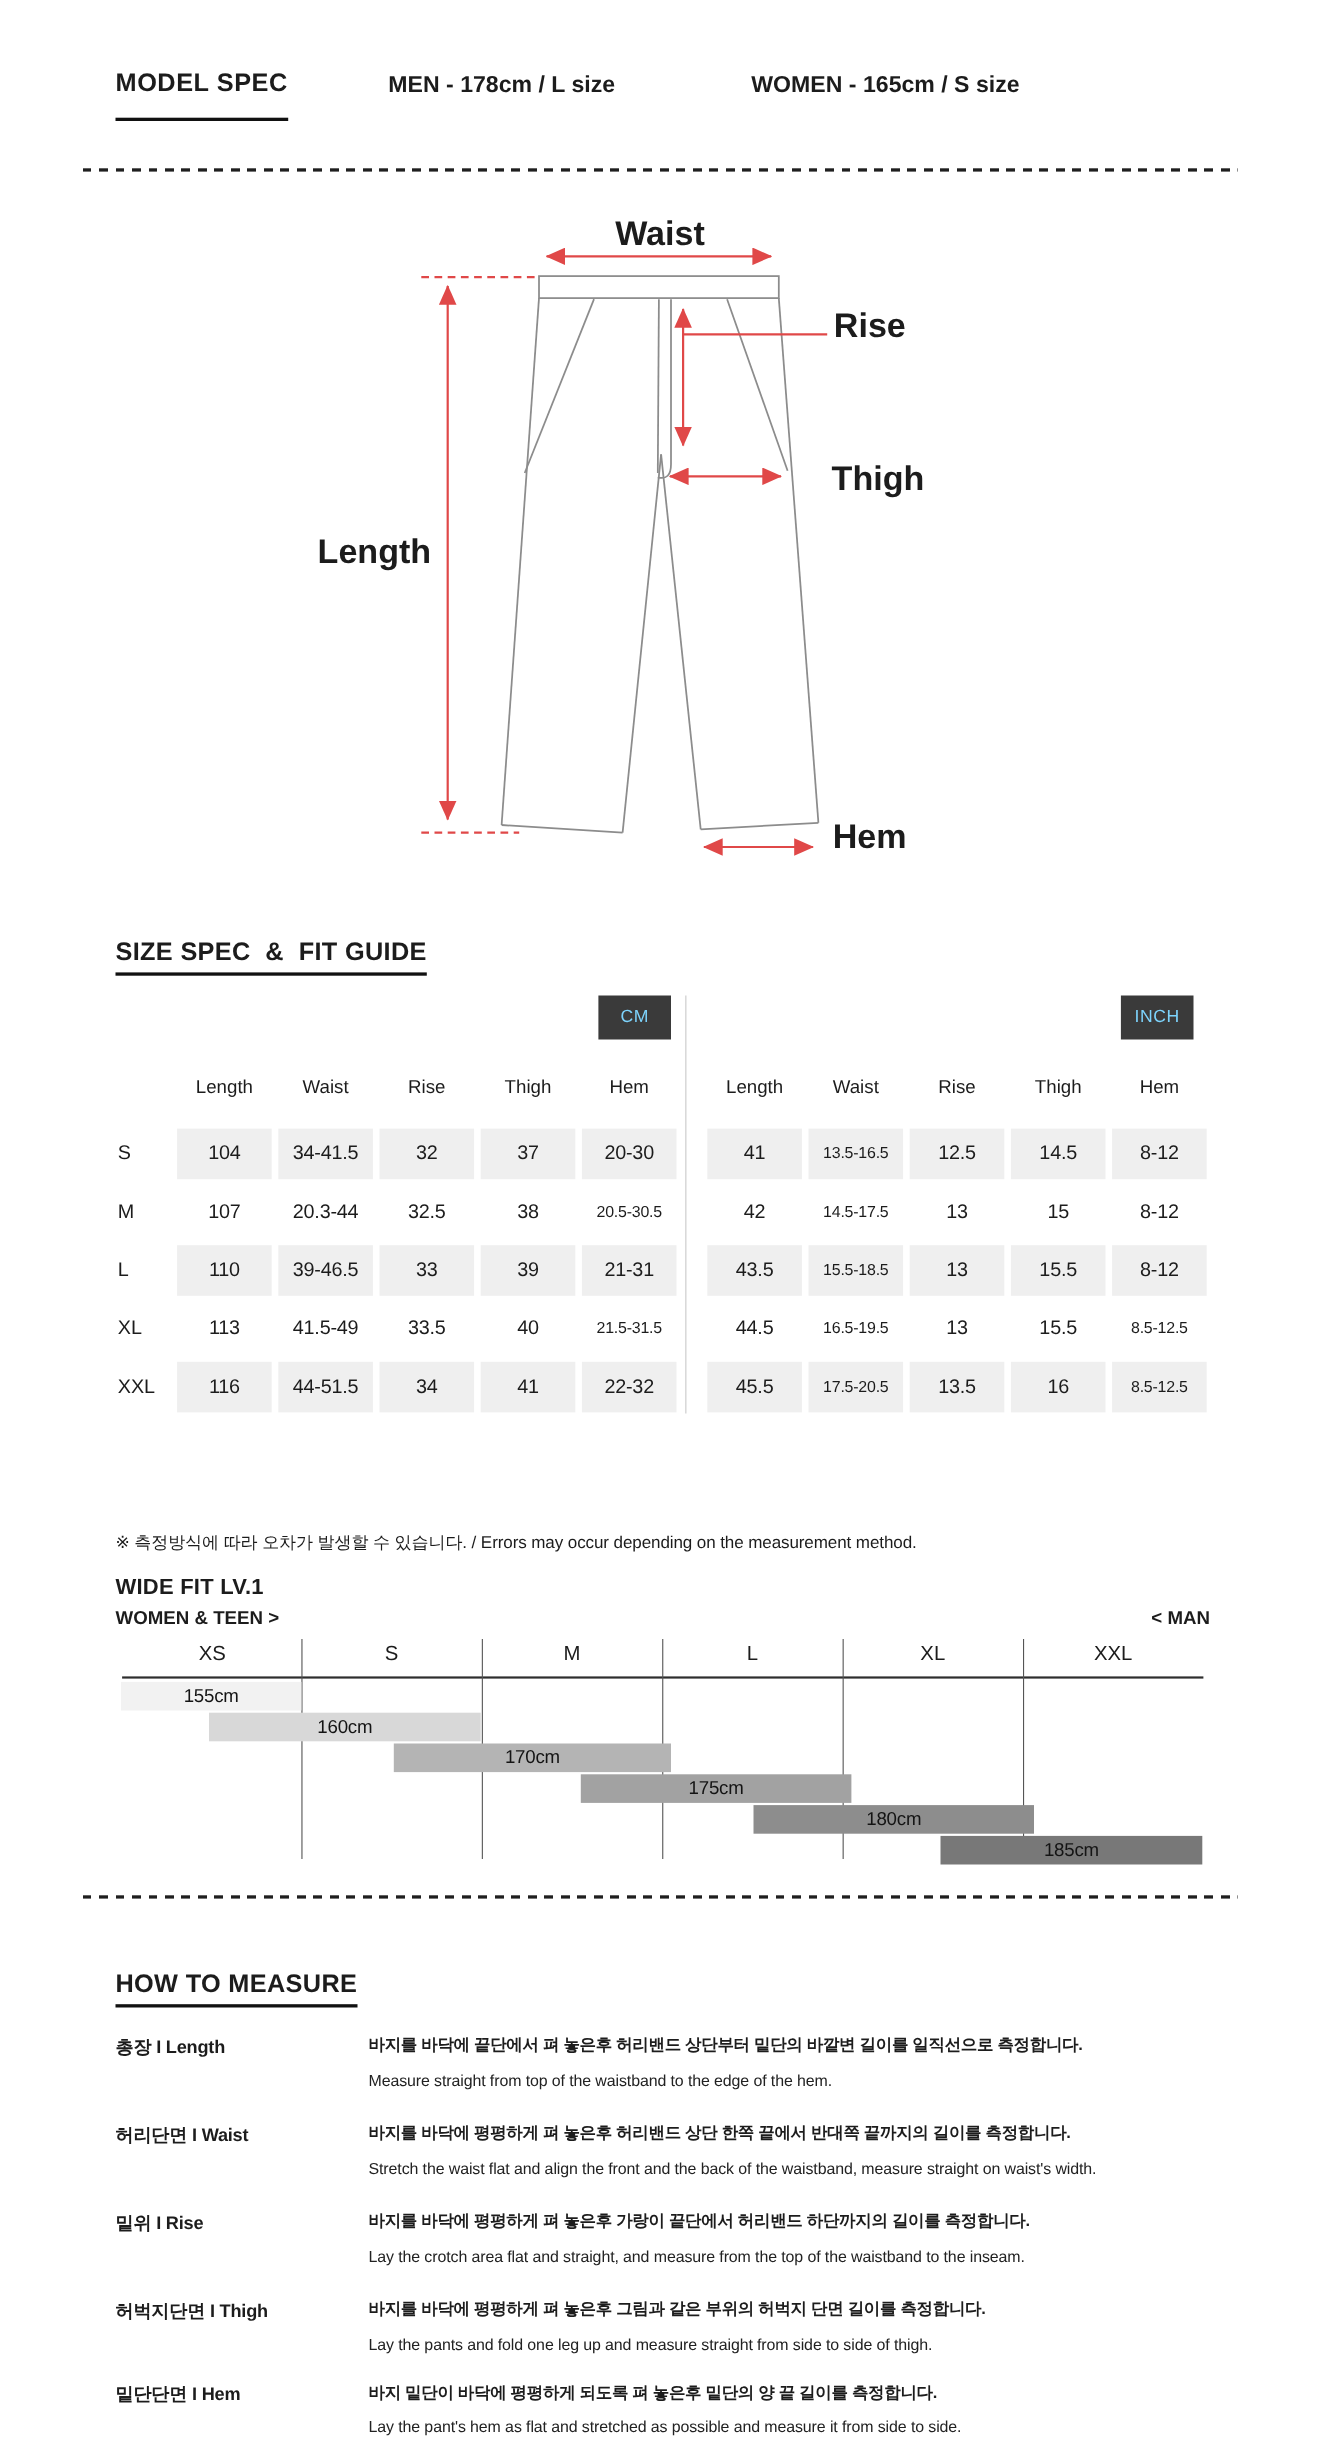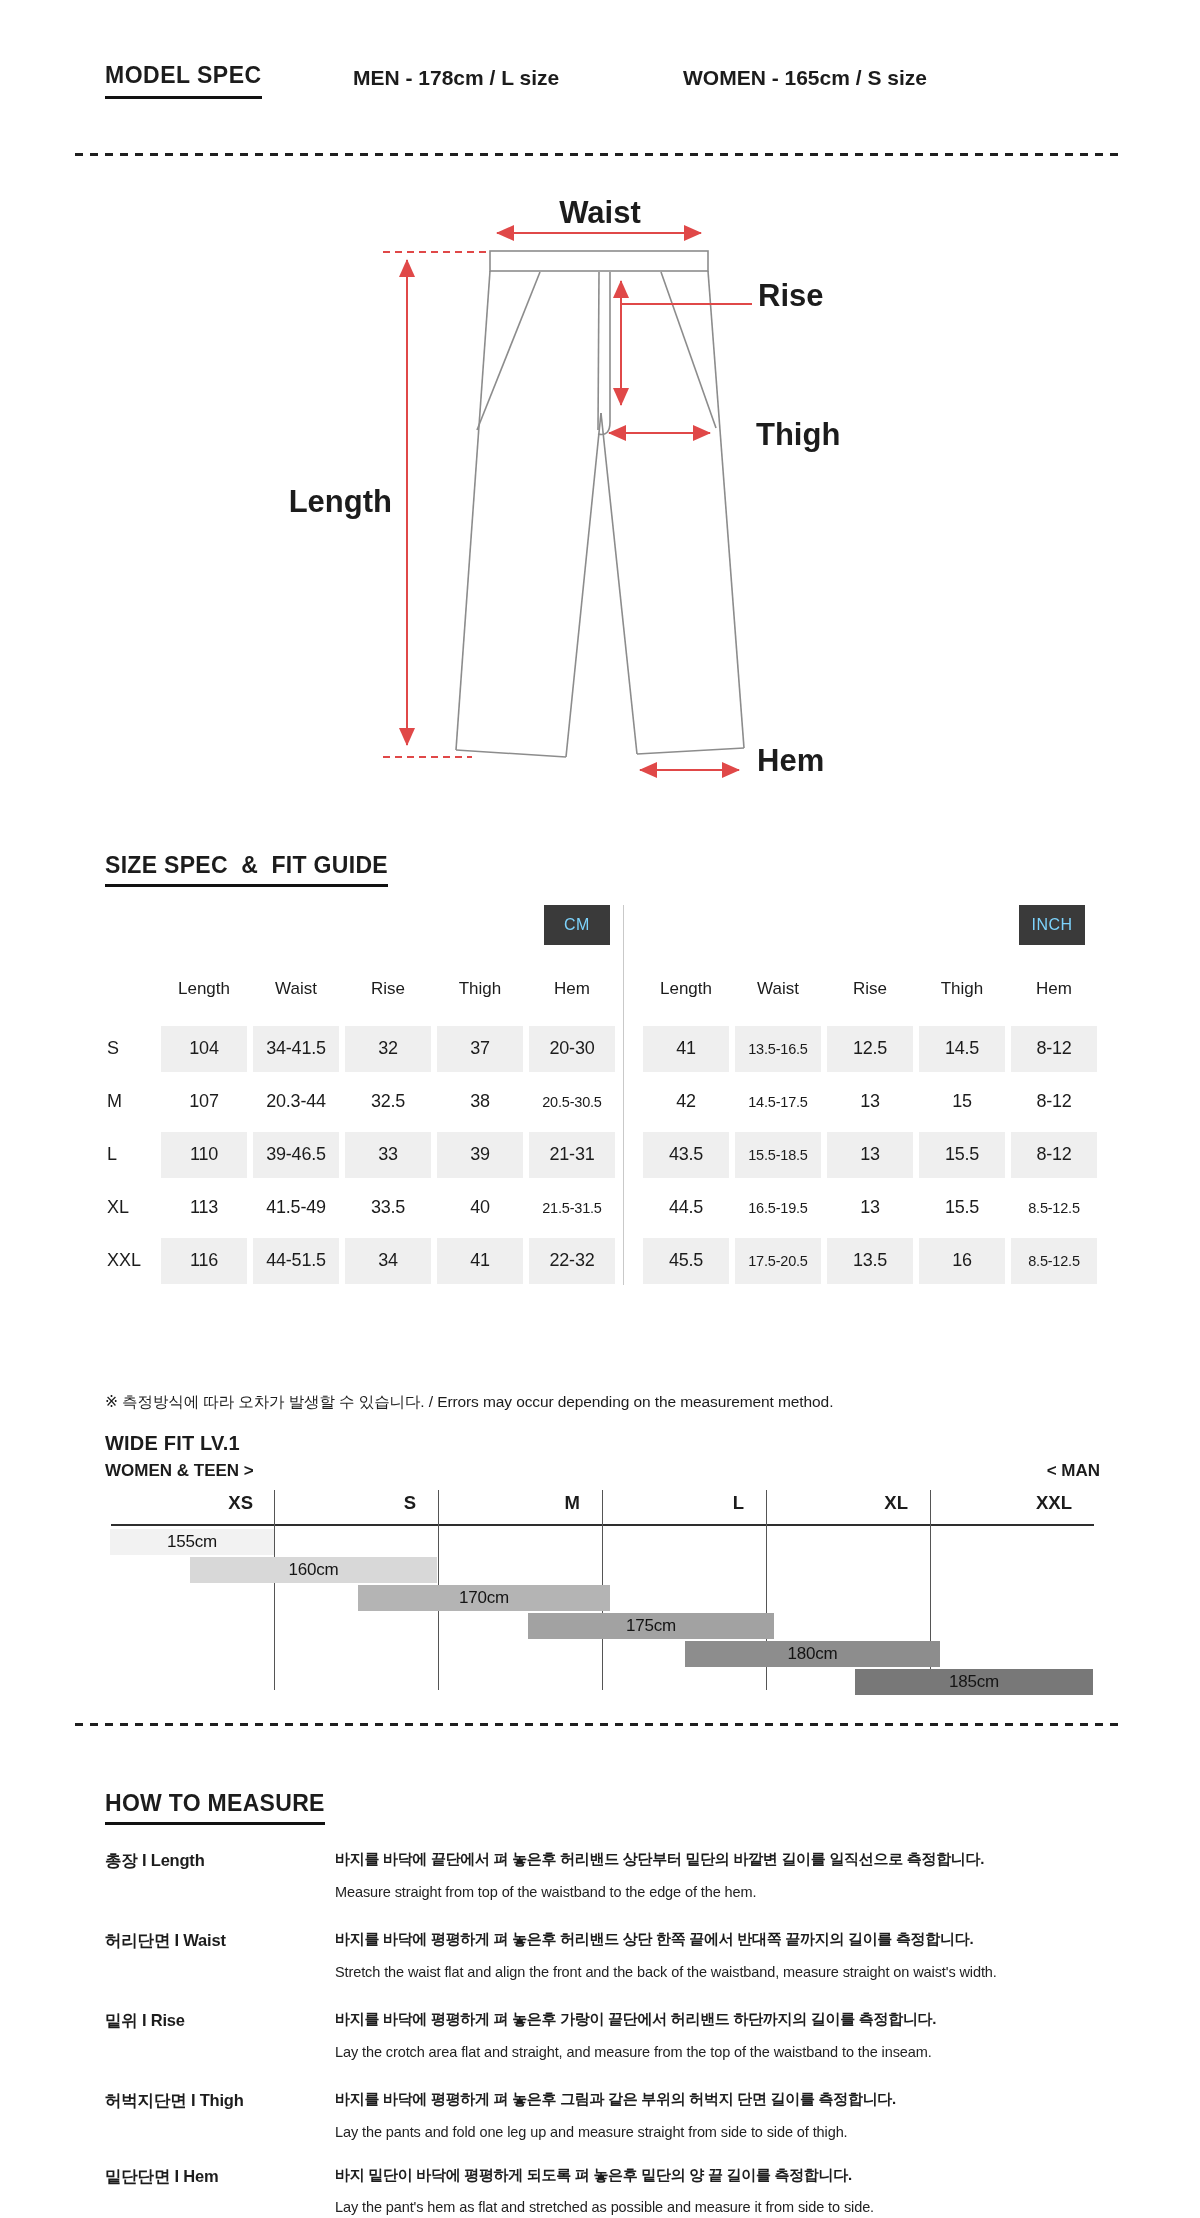--- a/index.html
+++ b/index.html
@@ -7,21 +7,21 @@
     position:relative; width:1200px; height:2218px; margin:0 auto;
     background:#ffffff; overflow:hidden;
     font-family:"Liberation Sans","DejaVu Sans",sans-serif;
     color:#1c1c1c;
     -webkit-font-smoothing:antialiased;
   }
   .abs{position:absolute;}
   
   .page-title{
     font-size:23px; font-weight:800; letter-spacing:.5px;
-    border-bottom:3px solid #111; padding-bottom:7px; white-space:pre;
+    border-bottom:3px solid #111; padding-bottom:18px; white-space:pre;
   }
   .model-line{font-size:21px; font-weight:700; white-space:pre;}
   
   .dash-divider{
     height:3px; width:1050px; left:75px;
     background:repeating-linear-gradient(90deg,#1f1f1f 0 8px,transparent 8px 15px);
   }
   
   .sec-title{
     font-size:23px; font-weight:700; letter-spacing:.3px;
@@ -44,21 +44,21 @@
     font-size:18px; letter-spacing:-0.2px; text-align:center;
   }
   .shade .val{background:#efefef;}
   .val.sm{font-size:14.5px;}
   .tbl-divider{width:1px; background:#c9c9c9;}
   
   .note-line{font-size:15.5px; letter-spacing:-0.1px;}
   
   .fit-title{font-size:20px; font-weight:800; letter-spacing:.2px;}
   .fit-sub{font-size:17px; font-weight:700;}
-  .fit-col-label{width:120px; text-align:right; font-size:18.5px;font-weight:bold;}
+  .fit-col-label{width:120px; text-align:center; font-size:18.5px;}
   .fit-hline{height:2px; background:#2e2e2e;}
   .fit-vline{width:1px; background:#555; height:200px; top:1490px;}
   .fit-bar{
     height:26px; display:flex; align-items:center; justify-content:center;
     font-size:17px; color:#141414; letter-spacing:-0.2px;
   }
   
   .measure-label{font-size:16.5px; font-weight:700; letter-spacing:-0.2px;}
   .measure-kr{font-size:15px; font-weight:600; letter-spacing:-0.3px;}
   .measure-en{font-size:14.5px; font-weight:400; color:#222; letter-spacing:-0.1px;}

